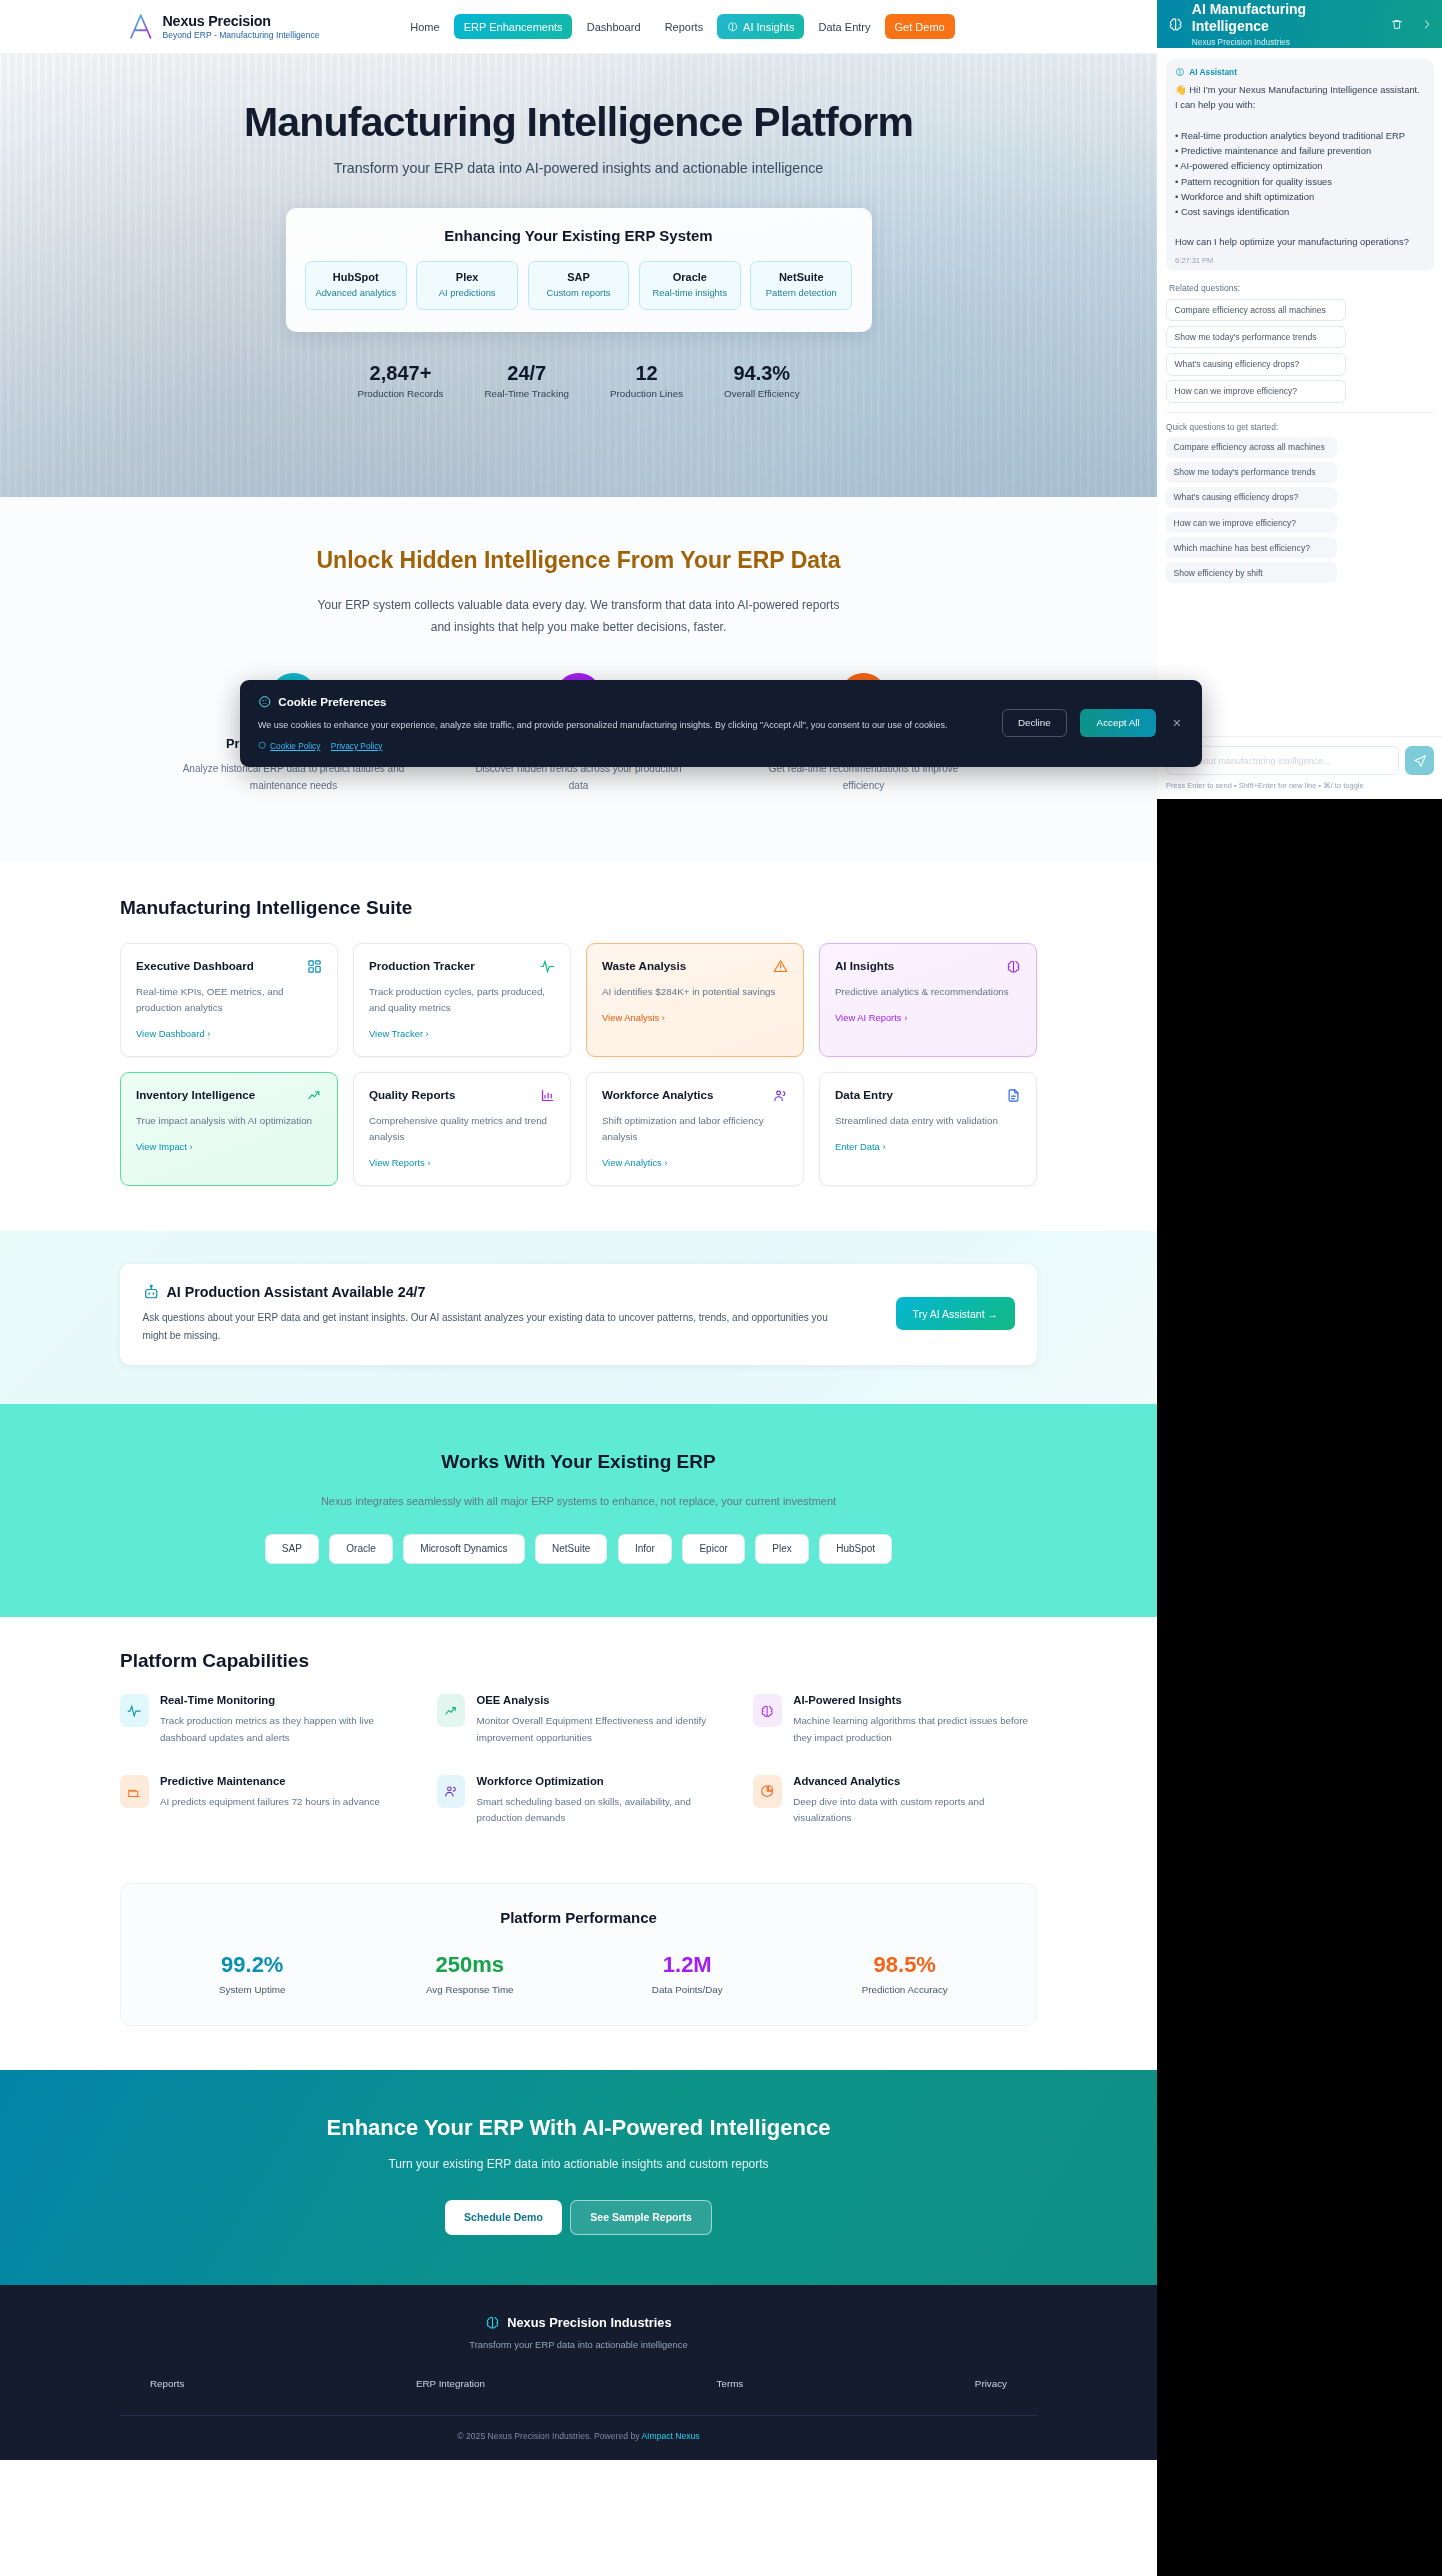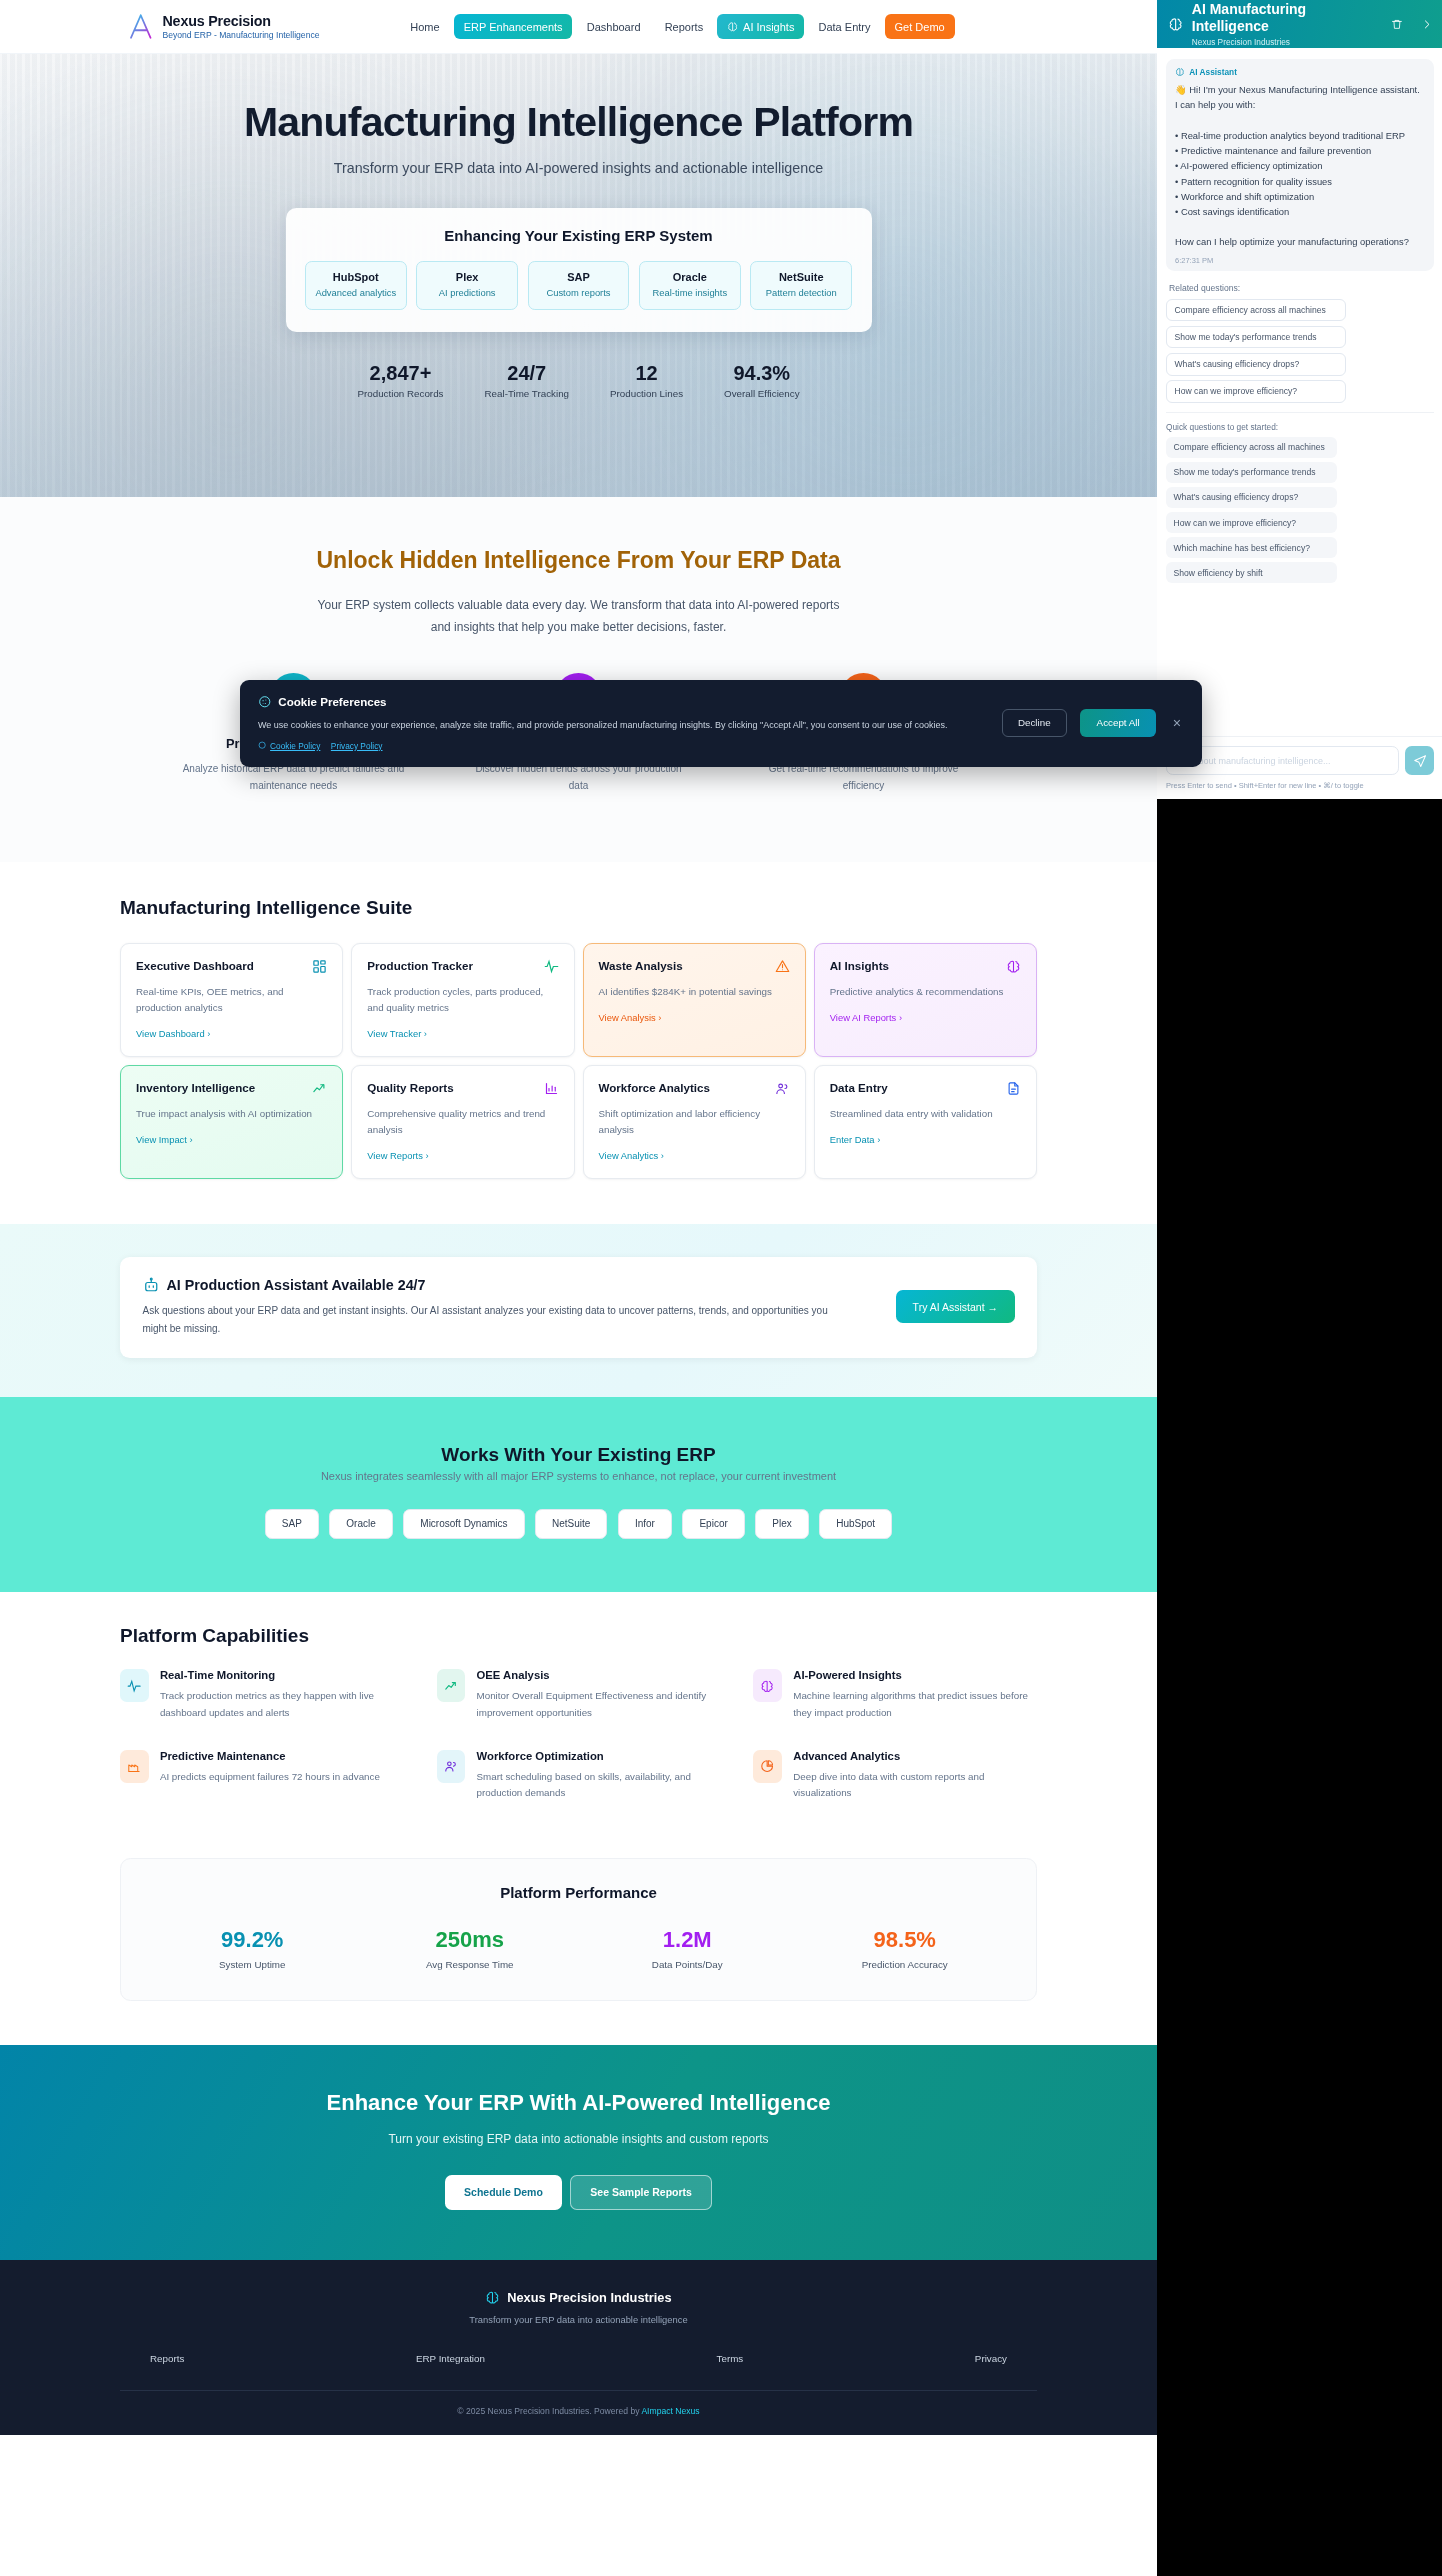--- a/index.html
+++ b/index.html
@@ -82,21 +82,21 @@
   .pillar .circle {
     width: 47px; height: 47px; border-radius: 50%; margin: 0 auto 16.5px;
     display: flex; align-items: center; justify-content: center;
   }
   .pillar h4 { font-size: 12.8px; font-weight: bold; color: #0f172a; }
   .pillar p { font-size: 10px; color: #64748b; line-height: 1.7; margin-top: 9px; width: auto; }
 
   
   .suite { padding: 35px 120px 45px; background: #fff; }
   .suite h2 { font-size: 19px; font-weight: bold; color: #0f172a; }
-  .card-grid { display: grid; grid-template-columns: repeat(4,1fr); gap: 8px; margin-top: 24px; }
+  .card-grid { display: grid; grid-template-columns: repeat(4,1fr); gap: 15px; margin-top: 24px; }
   .feat-card {
     background: #fff; border: 0.8px solid #e7ebf0; border-radius: 9px; padding: 15px 15px 16.5px;
     min-height: 99px; box-shadow: 0 0.8px 2.3px rgba(15,23,42,.05);
   }
   .feat-card .top { display: flex; justify-content: space-between; align-items: flex-start; }
   .feat-card .title { font-size: 11.6px; font-weight: bold; color: #0f172a; }
   .feat-card .desc { font-size: 9.8px; color: #64748b; line-height: 1.65; margin-top: 9.8px; }
   .feat-card .link { font-size: 9.4px; margin-top: 11.3px; display: inline-block; }
   .card-orange { background: linear-gradient(160deg,#fff5ec,#fff1e4); border-color: #f6b978; }
   .card-purple { background: linear-gradient(160deg,#fbf2ff,#f7edfd); border-color: #d9b2f5; }
@@ -112,21 +112,21 @@
   .assist p { font-size: 10px; color: #475569; line-height: 1.75; margin-top: 9px; max-width: 691px; }
   .assist-btn {
     background: linear-gradient(135deg,#06b6d4,#10b981); color: #fff; border: none;
     border-radius: 6.8px; padding: 10.5px 16.5px; font-size: 10.5px; font-weight: 500;
     font-family: inherit; white-space: nowrap; cursor: pointer;
   }
 
   
   .works { padding: 47px 120px 53px; text-align: center; background: #5eead4; }
   .works h2 { font-size: 19px; font-weight: bold; color: #0f172a; }
-  .works .sub { font-size: 11px; color: #64748b; margin-top: 4px; }
+  .works .sub { font-size: 11px; color: #64748b; margin-top: 22px; }
   .erp-list { display: flex; justify-content: center; gap: 10.5px; margin-top: 27px; flex-wrap: wrap; }
   .erp-pill {
     background: #fff; border: 0.8px solid #e2e8f0; border-radius: 6.8px;
     padding: 8.3px 16px; font-size: 10px; color: #334155;
   }
 
   
   .caps { padding: 33px 120px 36px; background: #fff; }
   .caps h2 { font-size: 19px; font-weight: bold; color: #0f172a; }
   .cap-grid { display: grid; grid-template-columns: repeat(3,1fr); gap: 28.6px 33px; margin-top: 22.5px; }

